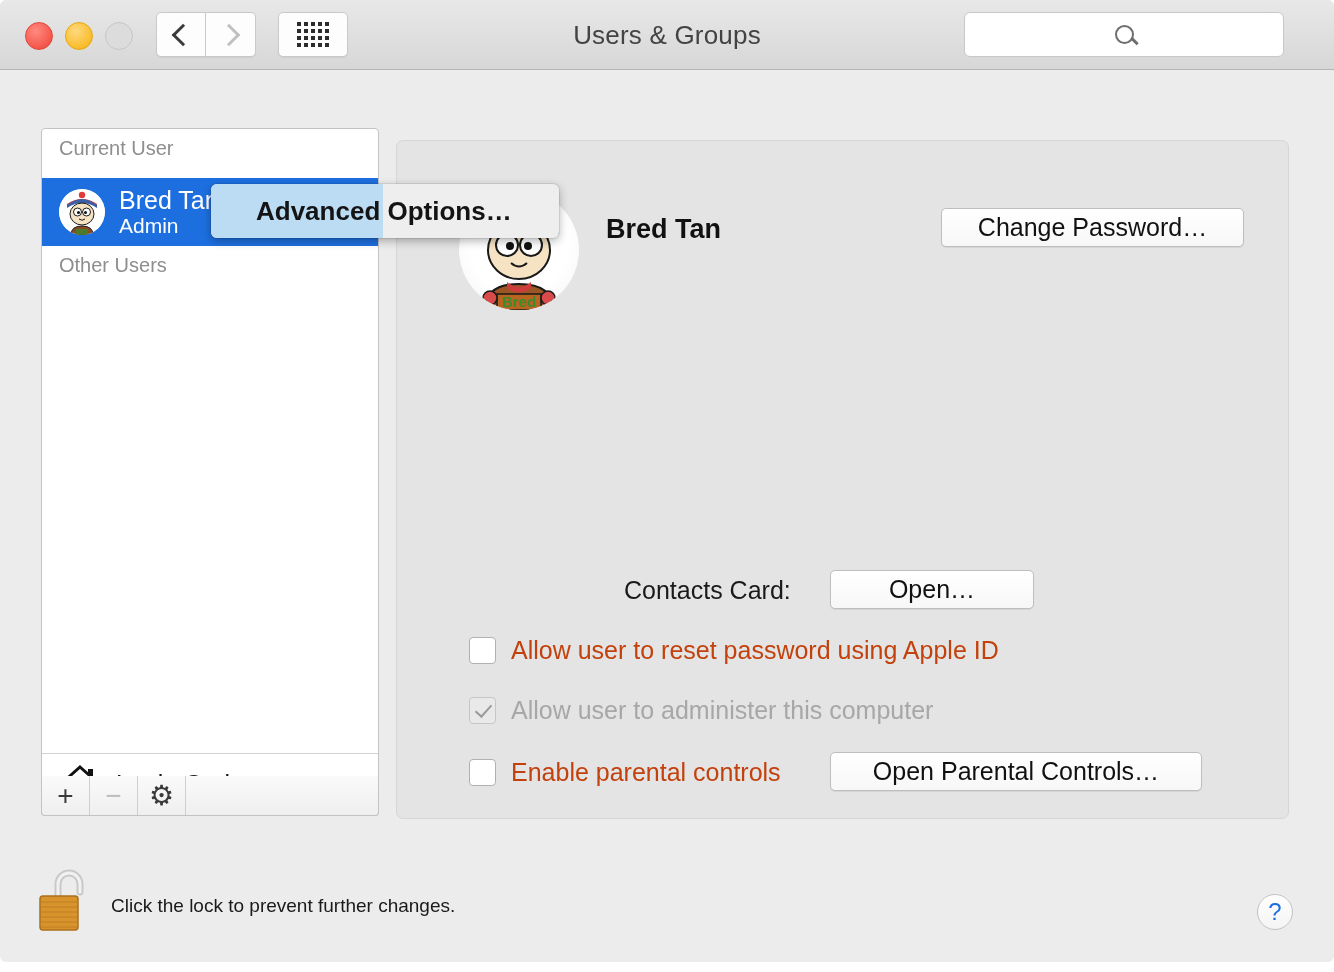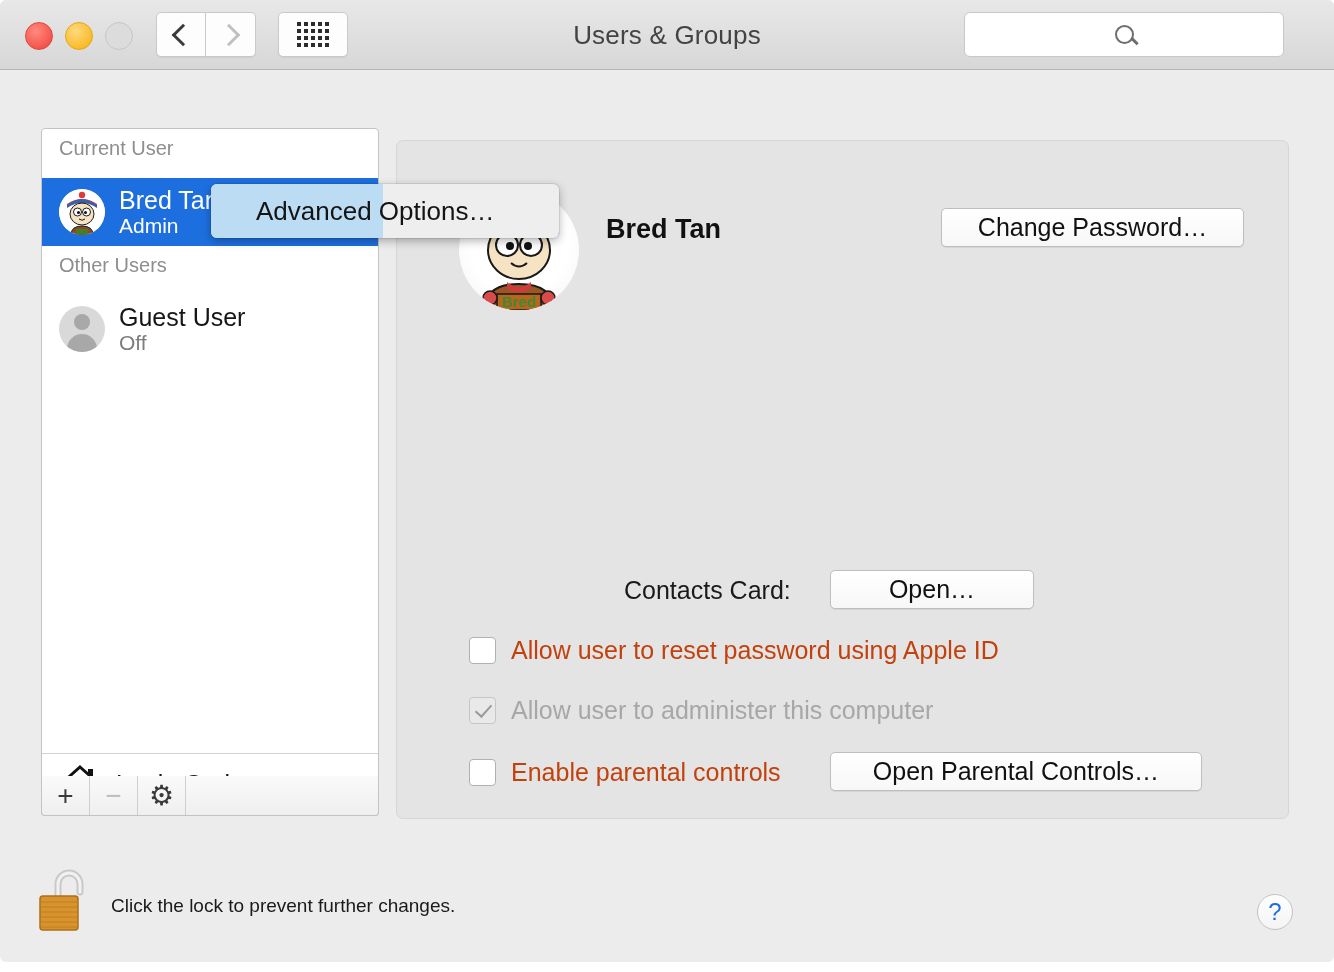--- a/index.html
+++ b/index.html
@@ -299,20 +299,21 @@
     box-shadow: 0 3px 10px rgba(0,0,0,0.30), 0 0 0 1px rgba(0,0,0,0.07);
     overflow: hidden;
   }
   #menu-item {
     position: relative;
     width: 100%; height: 100%;
     display: flex; align-items: center;
     font-size: 26px; color: #141414;
     padding-left: 45px;
     box-sizing: border-box;
+    font-weight: bold;
   }
   #menu-item::before {
     content:"";
     position:absolute; left:0; top:0;
     width: 172px; height: 100%;
     background: #bcdcf4;
   }
   #menu-item span { position: relative; z-index: 1; }
 
   
@@ -411,27 +412,20 @@
         </svg>
       </div>
       <div class="user-text">
         <div class="user-name">Bred Tan</div>
         <div class="user-sub">Admin</div>
       </div>
     </div>
 
     <div class="group-hdr">Other Users</div>
 
-    <div class="user-row">
-      <div class="avatar-guest"></div>
-      <div class="user-text">
-        <div class="user-name">Guest User</div>
-        <div class="user-sub">Off</div>
-      </div>
-    </div>
 
     <div id="login-options">
       <span>
         <svg viewBox="0 0 42 38" width="42" height="38">
           <path d="M21 3 L40 20 L35 20 L35 36 L7 36 L7 20 L2 20 Z" fill="#ffffff" stroke="#111" stroke-width="3"></path>
           <rect x="17" y="22" width="9" height="14" fill="#6f6f6f"></rect>
           <rect x="29" y="5" width="5" height="9" fill="#111"></rect>
         </svg>
       </span>
       <span class="label">Login Options</span>

